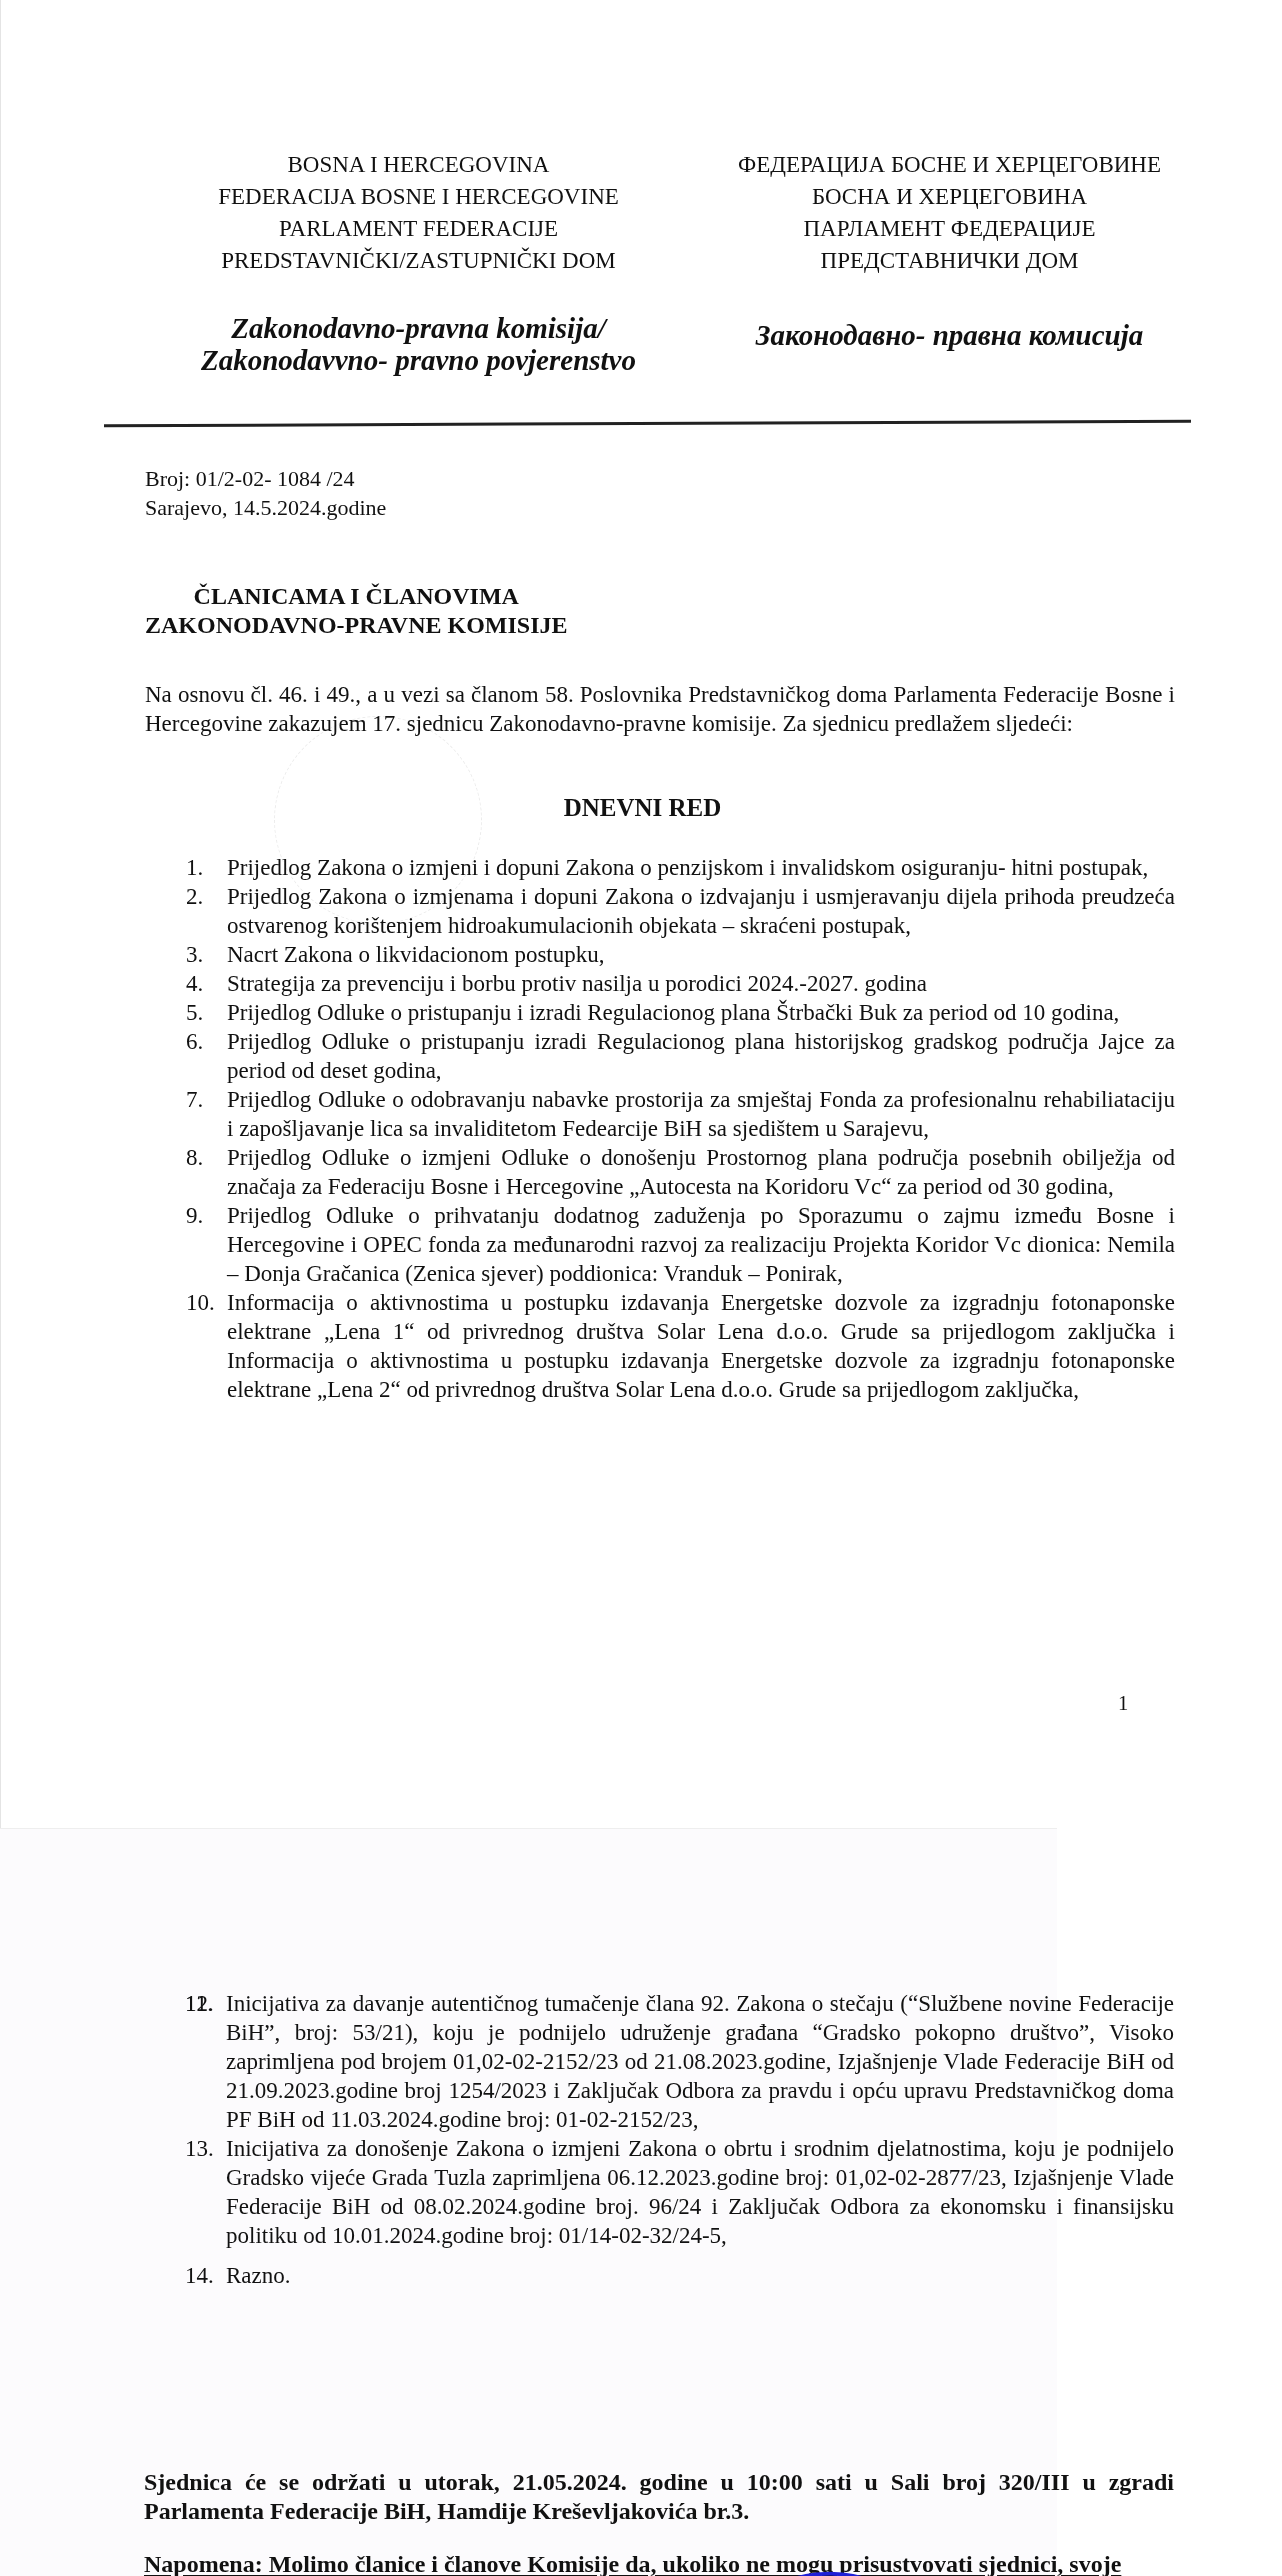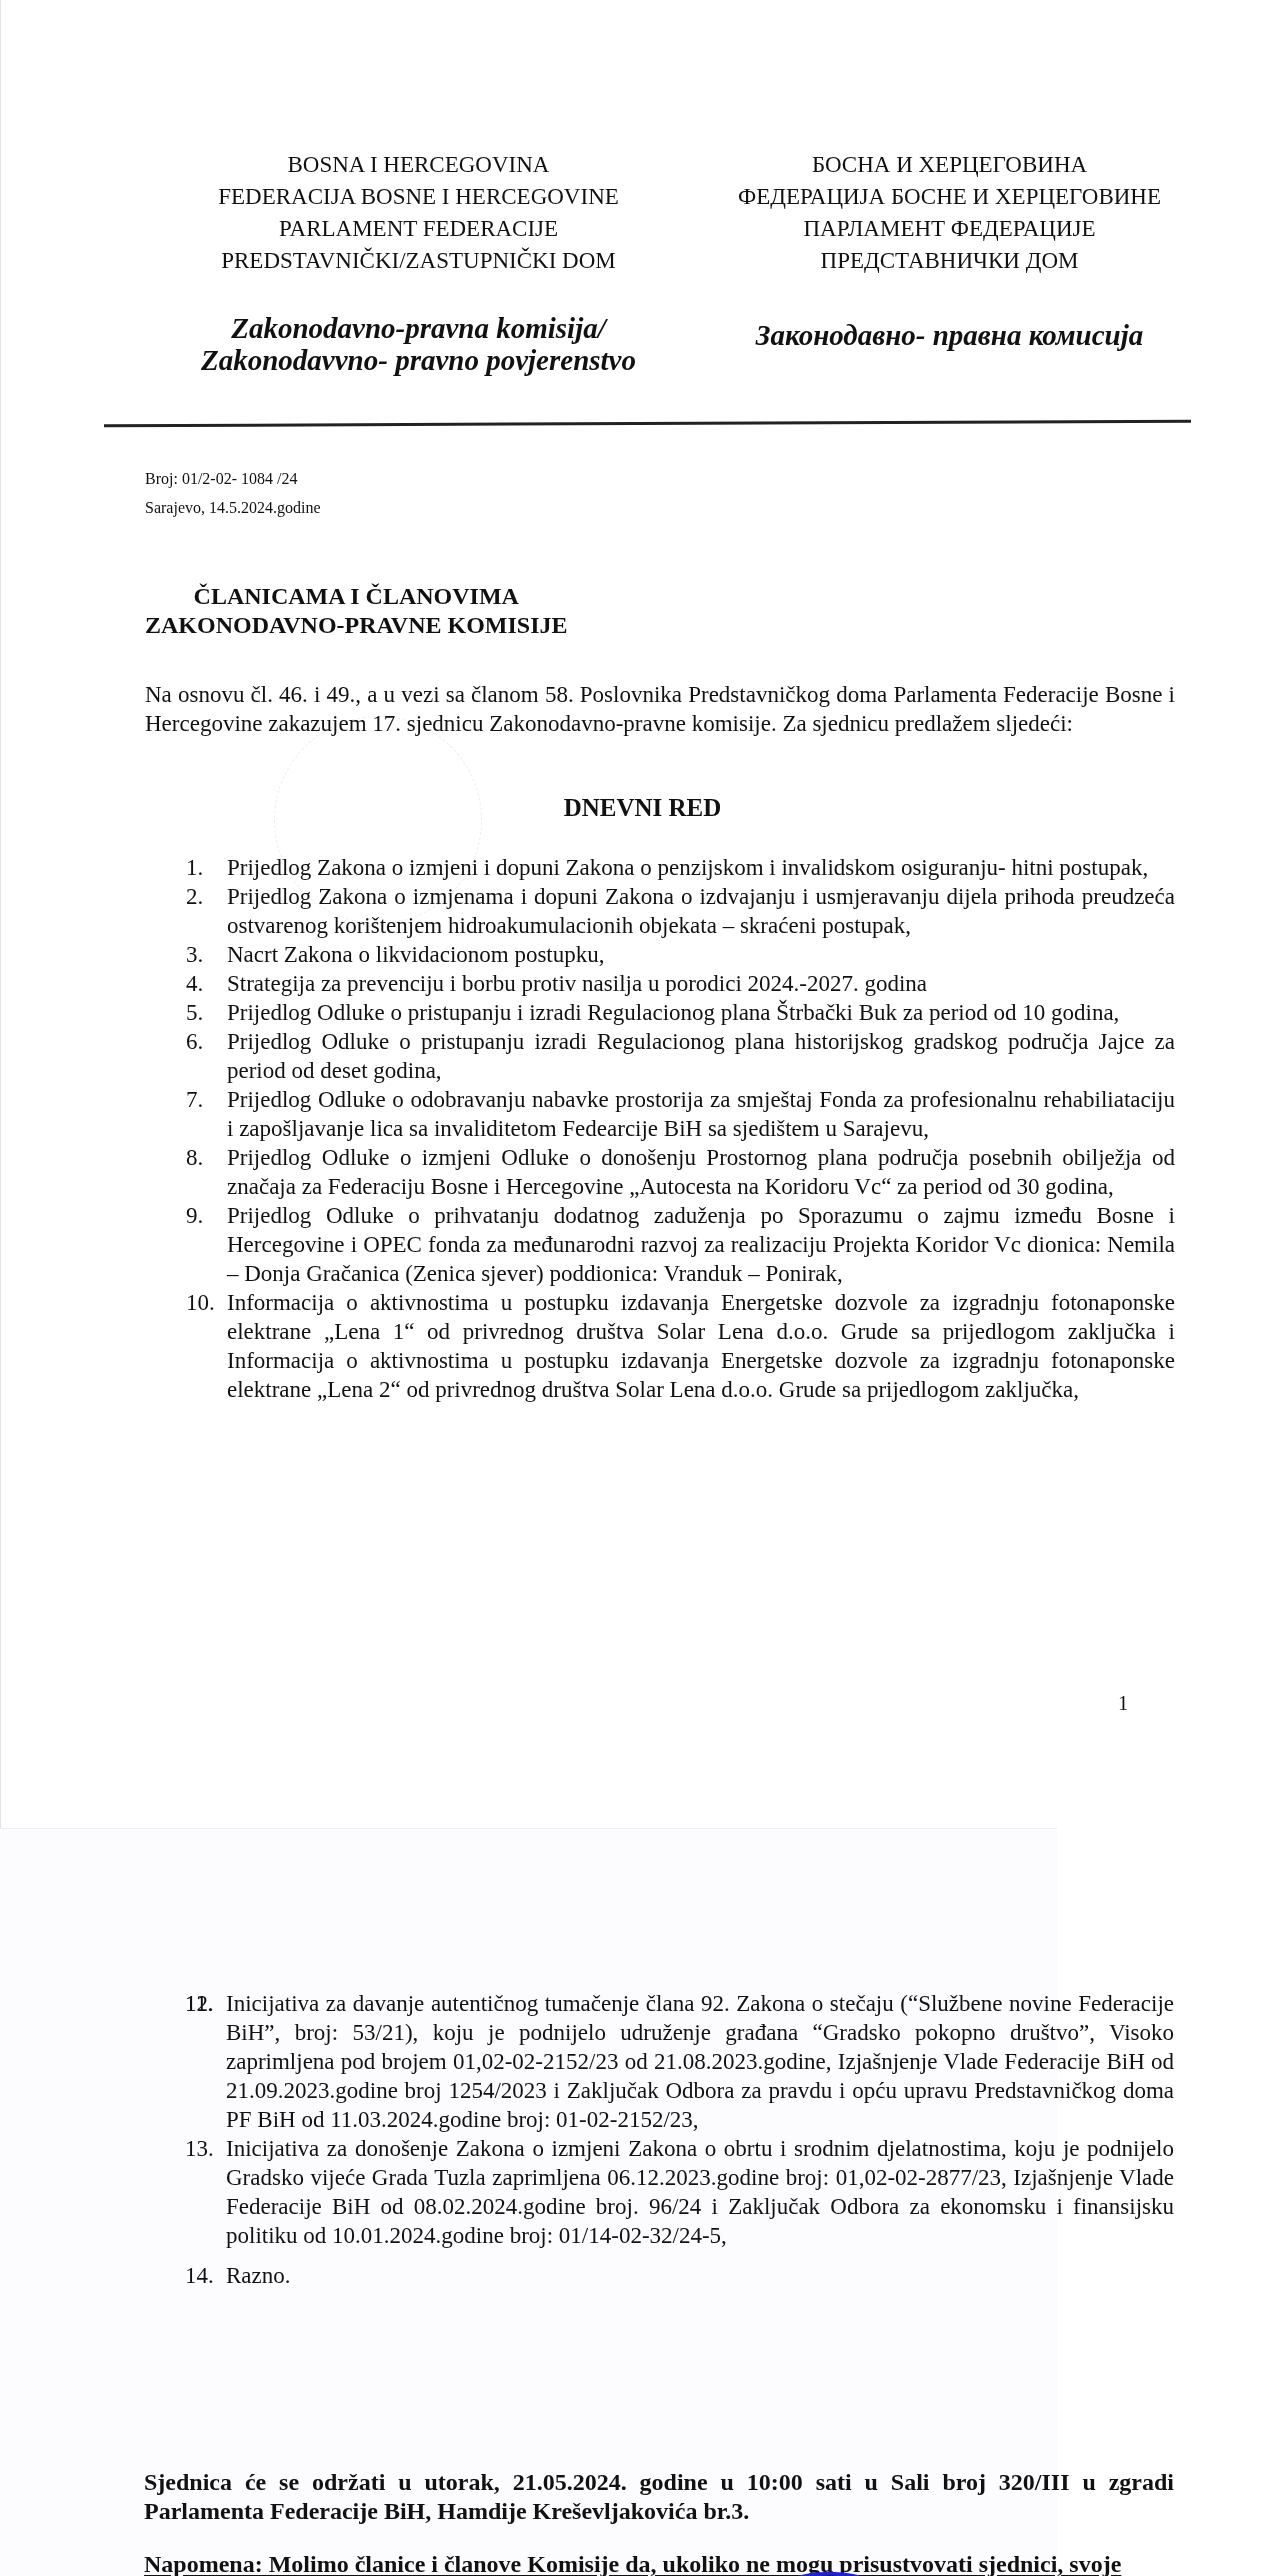--- a/index.html
+++ b/index.html
@@ -15,21 +15,21 @@
 
   
   .hdr-col { position: absolute; top: 149px; width: 567px; text-align: center; font-size: 23px; line-height: 32px; letter-spacing: 0; }
   .hdr-left { left: 134px; }
   .hdr-right { left: 665px; }
   .hdr-sub { position: absolute; text-align: center; font-style: italic; font-weight: bold; font-size: 29px; line-height: 32px; }
   .hdr-sub-left { top: 312px; left: 134px; width: 567px; }
   .hdr-sub-right { top: 319px; left: 665px; width: 567px; }
   .hdr-rule { position: absolute; left: 103px; top: 422px; width: 1087px; height: 2.6px; background: #222; transform: rotate(-0.25deg); }
 
-  .txt { position: absolute; font-size: 16px; line-height: 29px; }
+  .txt { position: absolute; font-size: 22px; line-height: 29px; }
   .meta { left: 144px; top: 464px; }
   .recipient { left: 144px; top: 582px; font-weight: bold; font-size: 24px; line-height: 29px; text-align: center; }
   .intro { left: 144px; top: 680px; width: 1030px; text-align: justify; font-size: 23px; line-height: 29px; }
   .agenda-title { left: 0; width: 1283px; top: 793px; text-align: center; font-weight: bold; font-size: 25px; }
 
   .agenda { position: absolute; left: 185px; width: 989px; font-size: 23px; line-height: 29px; }
   .agenda-item { position: relative; padding-left: 41px; text-align: justify; margin: 0; }
   .agenda-num { position: absolute; left: 0; top: 0; width: 39px; text-align: left; }
 
   .page-num { position: absolute; font-size: 20.6px; }
@@ -45,22 +45,22 @@
 
 <div class="page" id="page1">
 
   <div class="hdr-col hdr-left">
     <div>BOSNA I HERCEGOVINA</div>
     <div>FEDERACIJA BOSNE I HERCEGOVINE</div>
     <div>PARLAMENT FEDERACIJE</div>
     <div>PREDSTAVNIČKI/ZASTUPNIČKI DOM</div>
   </div>
   <div class="hdr-col hdr-right">
+    <div>ФЕДЕРАЦИЈА БОСНЕ И ХЕРЦЕГОВИНЕ</div>
     <div>БОСНА И ХЕРЦЕГОВИНА</div>
-    <div>ФЕДЕРАЦИЈА БОСНЕ И ХЕРЦЕГОВИНЕ</div>
     <div>ПАРЛАМЕНТ ФЕДЕРАЦИЈЕ</div>
     <div>ПРЕДСТАВНИЧКИ ДОМ</div>
   </div>
   <div class="hdr-sub hdr-sub-left">
     <div>Zakonodavno-pravna komisija/</div>
     <div>Zakonodavvno- pravno povjerenstvo</div>
   </div>
   <div class="hdr-sub hdr-sub-right">Законодавно- правна комисија</div>
   <div class="hdr-rule"></div>
 

